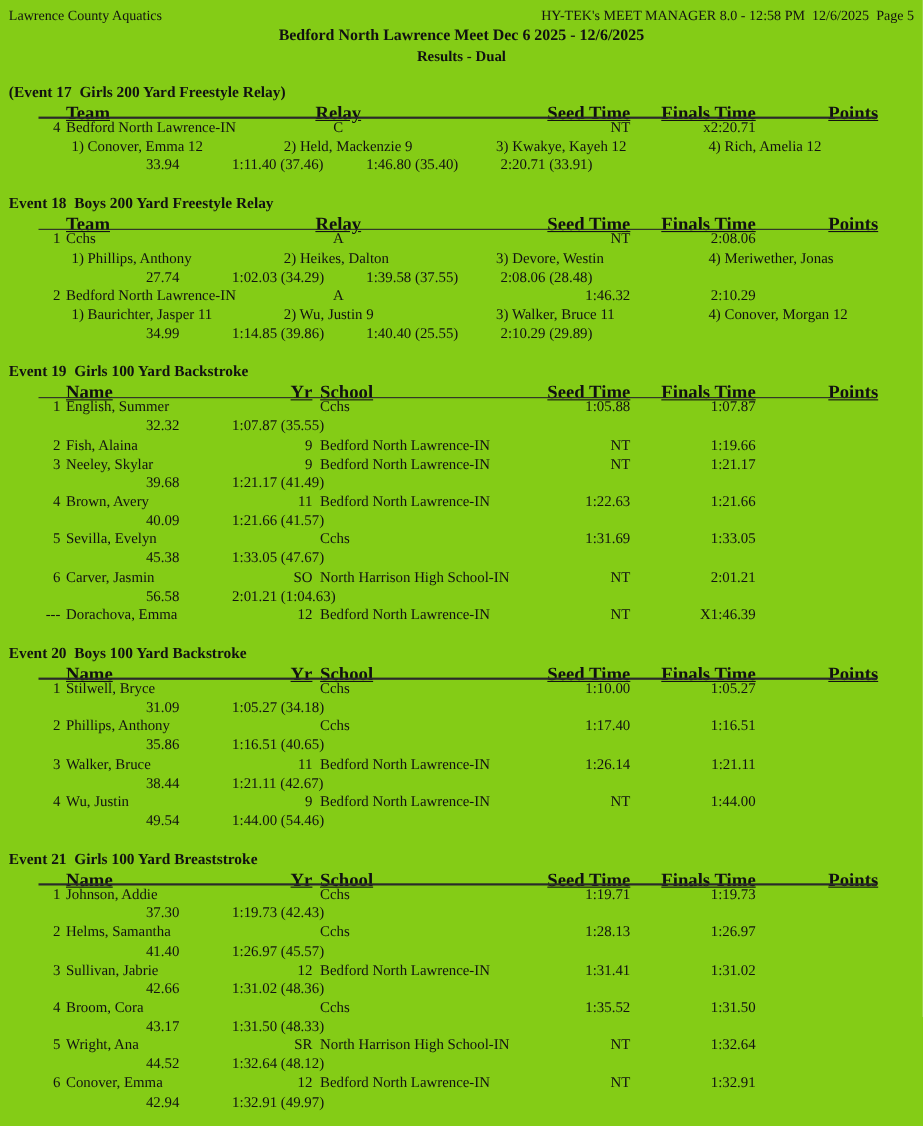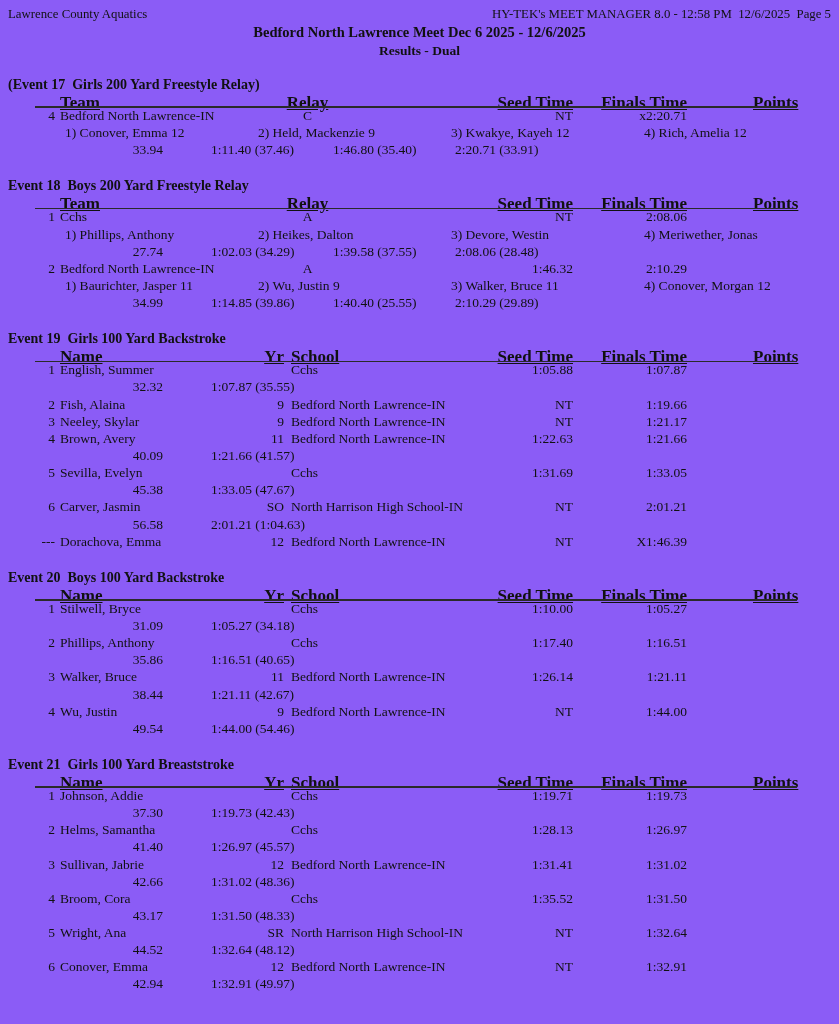--- a/index.html
+++ b/index.html
@@ -1,16 +1,16 @@
 <!DOCTYPE html>
 <html><head>
 <meta charset="utf-8">
 <style>
   html,body{margin:0;padding:0;background:#fff;}
-  .page{position:relative;width:839px;height:1024px;background:#8b5cf6;color:#111;
+  .page{position:relative;width:839px;height:1024px;background:#84cc16;color:#111;
         font-family:"Liberation Serif","DejaVu Serif",serif;overflow:hidden;}
   .page span{white-space:pre;}
   
   .ph-left{position:absolute;left:8px;top:7px;font-size:12.8px;}
   .ph-right{position:absolute;right:8px;top:7px;font-size:12.8px;}
   .ph-title{position:absolute;left:0;right:0;top:24px;text-align:center;font-weight:bold;font-size:14.5px;}
   .ph-sub{position:absolute;left:0;right:0;top:43px;text-align:center;font-weight:bold;font-size:13.5px;}
   .content{padding-top:58px;}
   
   .event{margin-top:19px;}
@@ -166,20 +166,24 @@
       </div>
       <div class="line">
         <span class="c-place">3</span>
         <span class="c-team">Neeley, Skylar</span>
         <span class="c-yr">9</span>
         <span class="c-school">Bedford North Lawrence-IN</span>
         <span class="c-seed">NT</span>
         <span class="c-finals">1:21.17</span>
       </div>
       <div class="line">
+        <span class="c-sp1">39.68</span>
+        <span class="c-sp2">1:21.17 (41.49)</span>
+      </div>
+      <div class="line">
         <span class="c-place">4</span>
         <span class="c-team">Brown, Avery</span>
         <span class="c-yr">11</span>
         <span class="c-school">Bedford North Lawrence-IN</span>
         <span class="c-seed">1:22.63</span>
         <span class="c-finals">1:21.66</span>
       </div>
       <div class="line">
         <span class="c-sp1">40.09</span>
         <span class="c-sp2">1:21.66 (41.57)</span>

